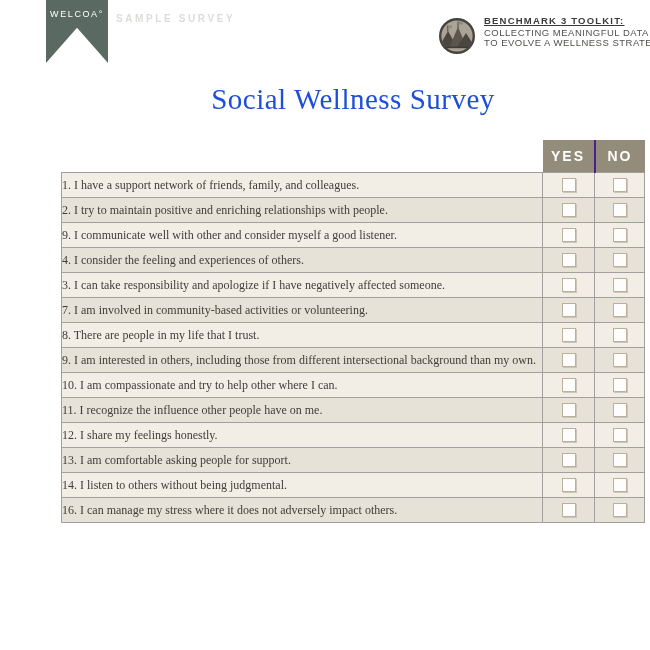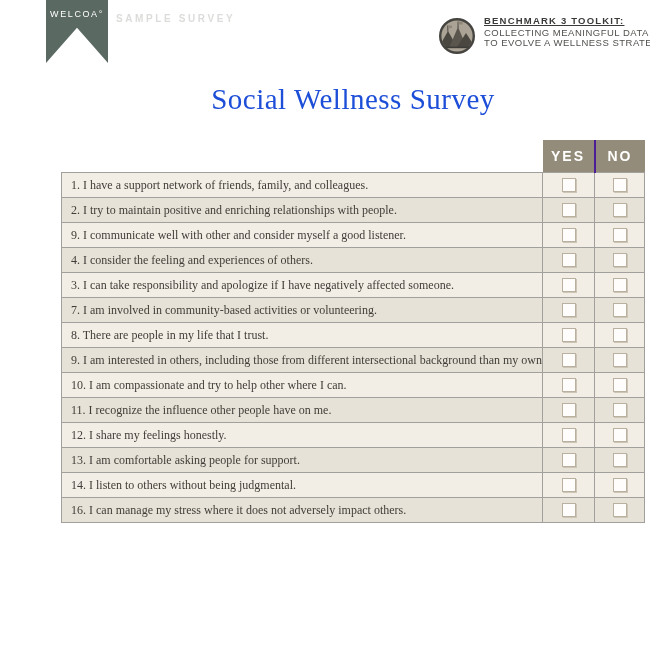--- a/index.html
+++ b/index.html
@@ -60,21 +60,21 @@
   }
   th.colhead-no { border-left:2px solid #4c1d95; }
 
   tbody td {
     height:24px; padding:0; border:1px solid #a2a09c; vertical-align:middle;
   }
   tbody tr:nth-child(odd) td  { background:#f2eee5; }
   tbody tr:nth-child(even) td { background:#e6e2d7; }
   td.q {
     font-family:"Liberation Serif", serif; font-size:12px; color:#403d38;
-    padding-left:9px; padding-right:4px; white-space:nowrap; overflow:hidden;
+    padding-right:4px; white-space:nowrap; overflow:hidden;
   }
   td.c { text-align:center; }
   .checkbox {
     width:12px; height:12px; margin:0 auto;
     background:#fefdfb; border:1px solid #b9b09f;
     box-shadow:1px 1px 0 #cdc5b6;
   }
 </style>
 </head>
 <body>

